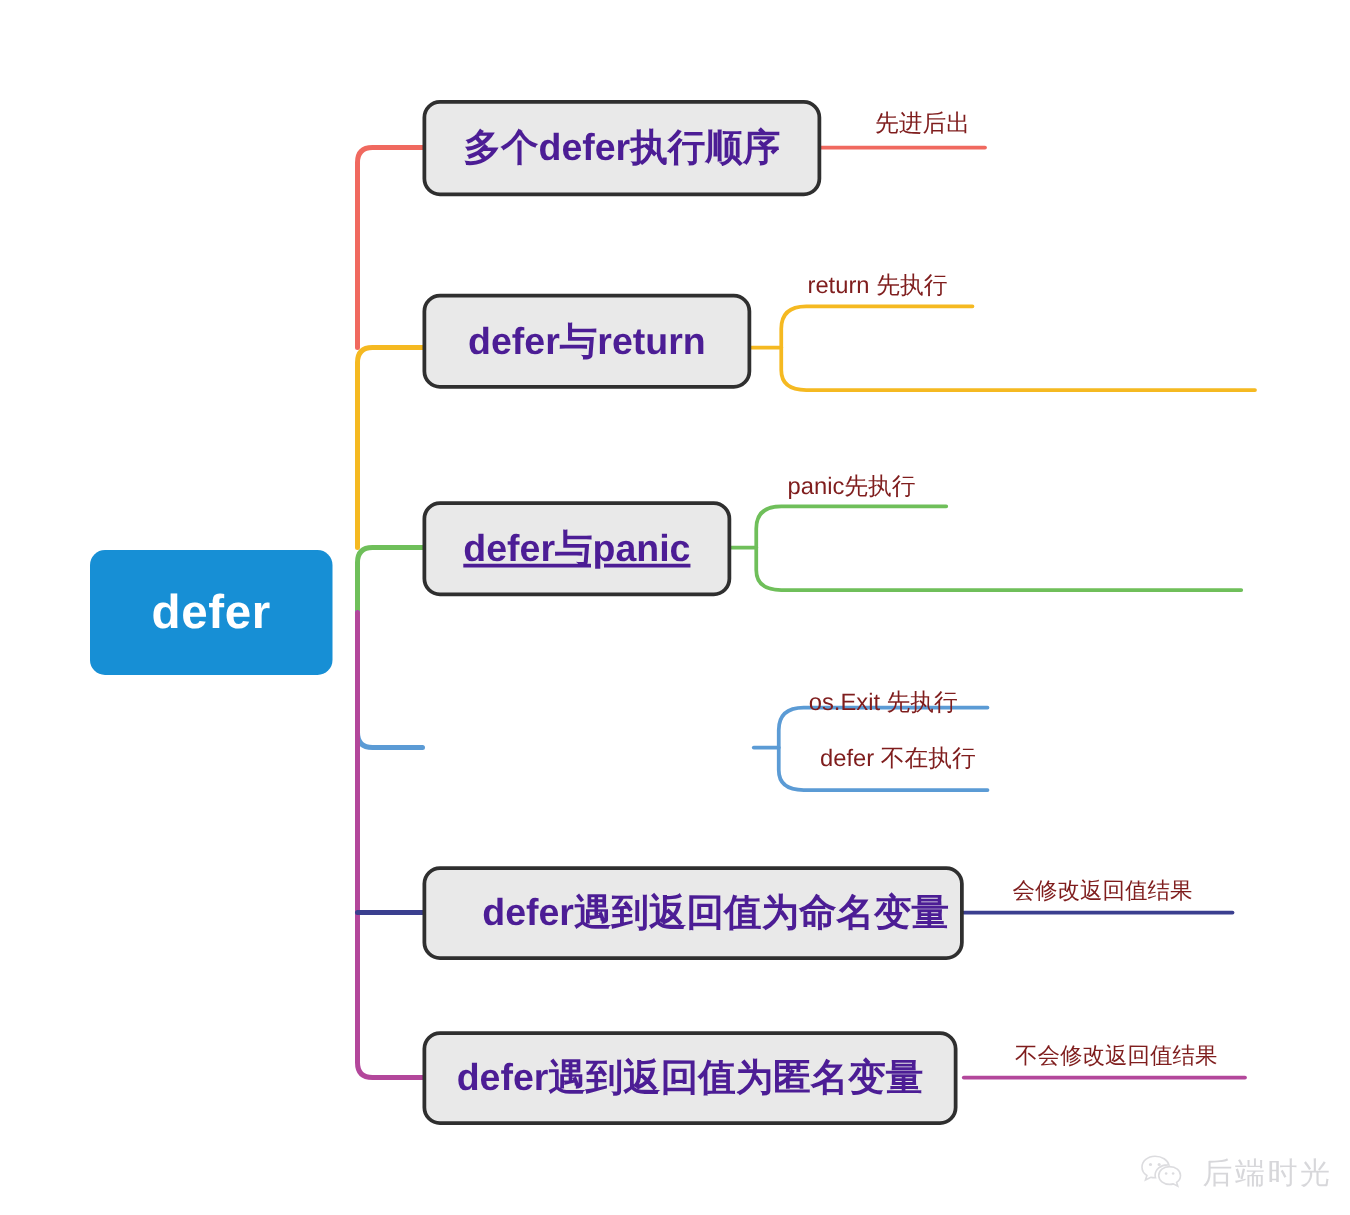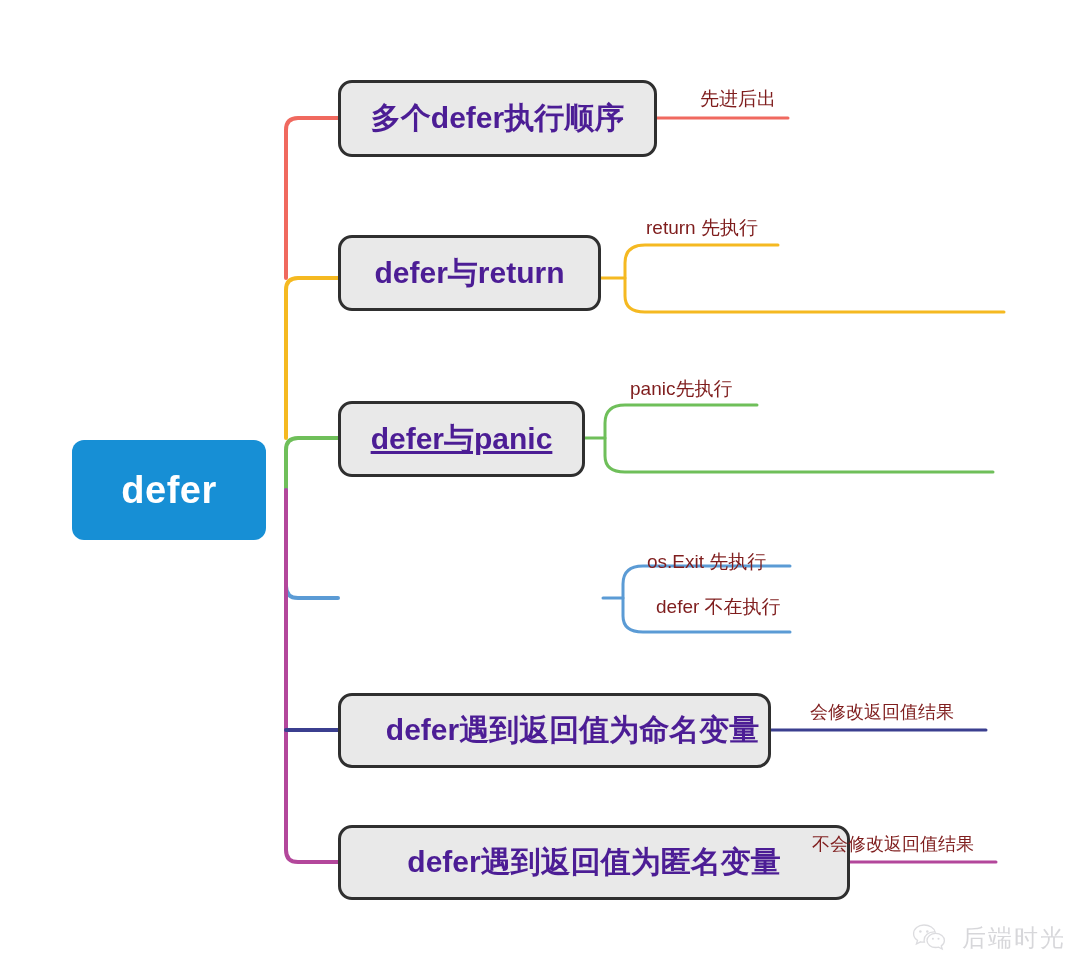--- a/index.html
+++ b/index.html
@@ -136,21 +136,21 @@
 
   <div class="topic size-a" style="left:338px; top:401px; width:247px; height:76px;text-decoration:underline;">
     <span>defer与panic</span>
   </div>
 
 
   <div class="topic size-b" style="left:338px; top:693px; width:433px; height:75px;padding-left:36px;">
     <span>defer遇到返回值为命名变量</span>
   </div>
 
-  <div class="topic size-b" style="left:338px; top:825px; width:512px; height:75px;">
+  <div class="topic size-b" style="left:338px; top:825px; width:428px; height:75px;">
     <span>defer遇到返回值为匿名变量</span>
   </div>
 
   <div class="leaf-label" style="left:700px; top:86px;">先进后出</div>
 
   <div class="leaf-label" style="left:646px; top:215px;">return 先执行</div>
 
   <div class="leaf-label" style="left:630px; top:376px;">panic先执行</div>
 
   <div class="leaf-label" style="left:647px; top:536px;margin-top:13px;">os.Exit 先执行</div>

